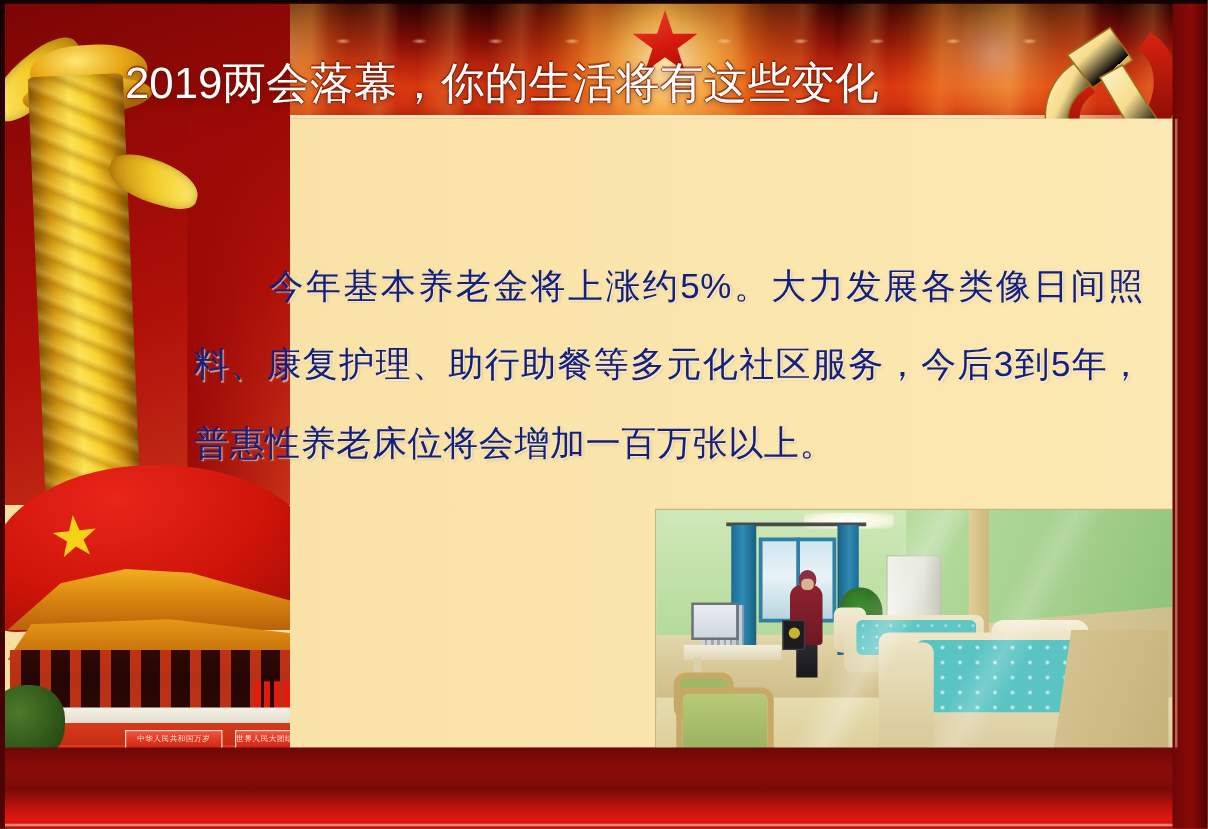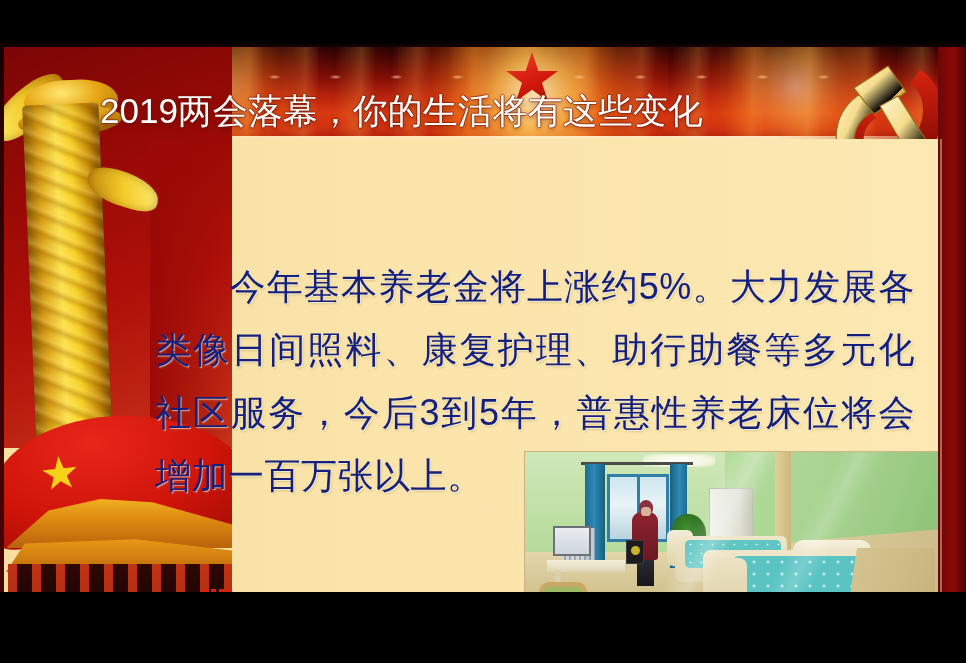--- a/index.html
+++ b/index.html
@@ -7,24 +7,23 @@
     padding: 0;
     background: #000;
   }
   body {
     font-family: "Liberation Sans", "DejaVu Sans", sans-serif;
   }
 
   .slide {
     position: relative;
     width: 966px;
-    height: 548px;
+    height: 663px;
     overflow: hidden;
     background: #ef4444;
-    margin-top: 44px;
   }
 
   
   .header-band {
     position: absolute;
     left: 0; top: 0;
     width: 966px;
     height: 96px;
     overflow: hidden;
     background:
@@ -343,23 +342,23 @@
     font-size: 40px;
     line-height: 48px;
     color: #141a7a;
     letter-spacing: 3px;
     font-weight: 400;
     text-shadow: 1px 1px 0 rgba(255,255,255,.55), 2px 2px 2px rgba(160,140,80,.35);
   }
 
   .body-text {
     position: absolute;
-    left: 155px; top: 211px;
+    left: 155px; top: 197px;
     width: 760px;
-    font-size: 36px;
+    font-size: 28px;
     line-height: 63px;
     color: #15207e;
     letter-spacing: 0.5px;
     text-align: justify;
     text-justify: inter-ideograph;
     text-shadow: 1px 1px 0 rgba(255,255,255,.5), 1.5px 1.5px 2px rgba(165,145,85,.35);
   }
   .body-text p { margin: 0; }
 
   

